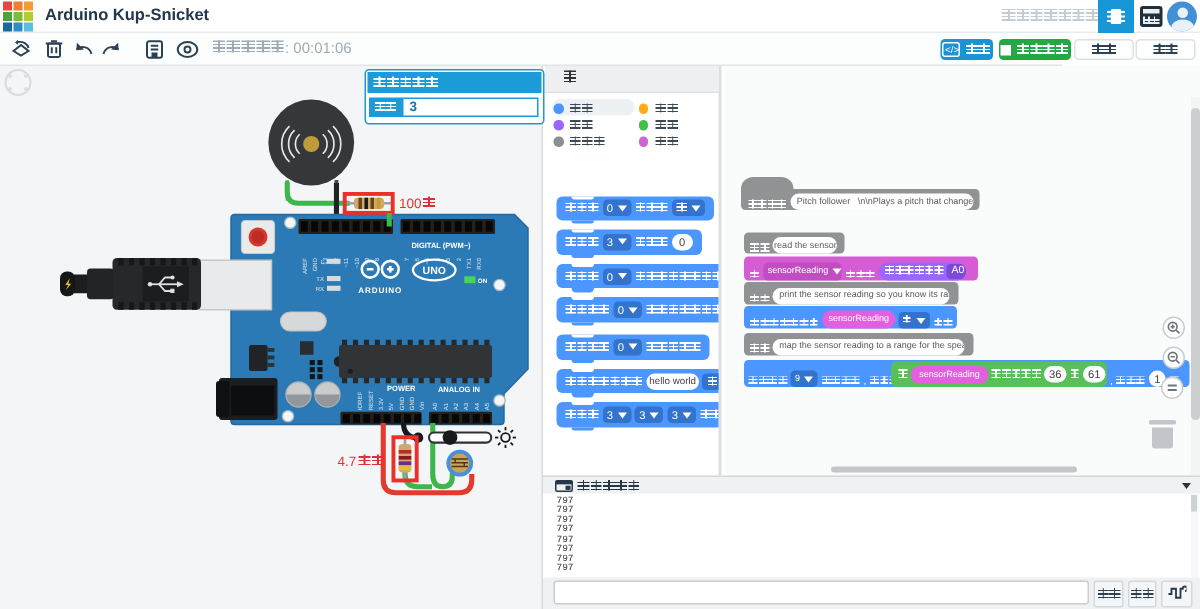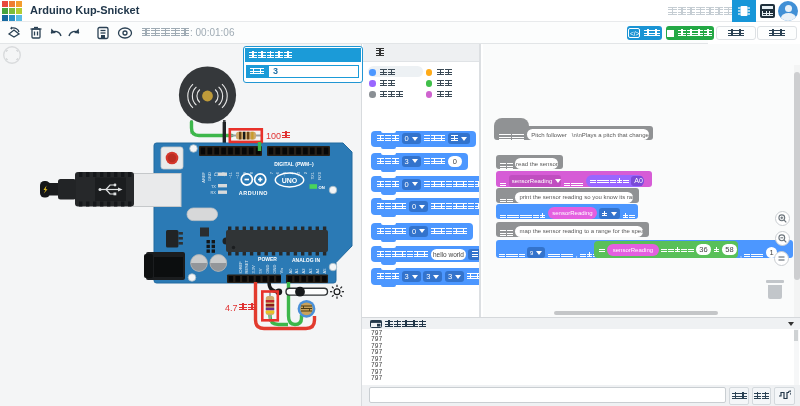--- a/index.html
+++ b/index.html
@@ -481,21 +481,21 @@
       <span class="dd">9<span class="car"></span></span>
       <span class="cj"><i></i><i></i><i></i><i></i></span>
         <span>,</span>
         <span class="cj"><i></i><i></i><i></i></span>
       <span style="background:#59c059;border-radius:4px;height:17.1px;display:inline-flex;align-items:center;padding:0 4px;gap:2.5px;flex:none;width:143.7px;overflow:hidden;margin-left:-7px">
         <span class="cj"><i></i></span>
         <span class="mpill fx" style="width:51.2px;font-size:6px">sensorReading</span>
         <span class="cj"><i></i><i></i><i></i><i></i><i></i></span>
         <span class="oval" style="border-radius:8px">36</span>
         <span class="cj"><i></i></span>
-        <span class="oval" style="border-radius:8px">58</span>
+        <span class="oval" style="border-radius:8px">61</span>
       </span>
         <span style="letter-spacing:0">,</span>
         <span class="cj"><i></i><i></i><i></i></span>
       <span class="oval" style="border-radius:8px;min-width:11.8px;padding:0 2px">1</span>
       <span class="cj"><i></i></span>
     </div>
 
     <div class="zbtn" style="left:291.5px;top:166.8px">
         <svg width="9" height="9" viewBox="0 0 9 9" stroke="#6c757c" fill="none" stroke-width="1.1">
           <circle cx="3.8" cy="3.8" r="2.9"></circle>

